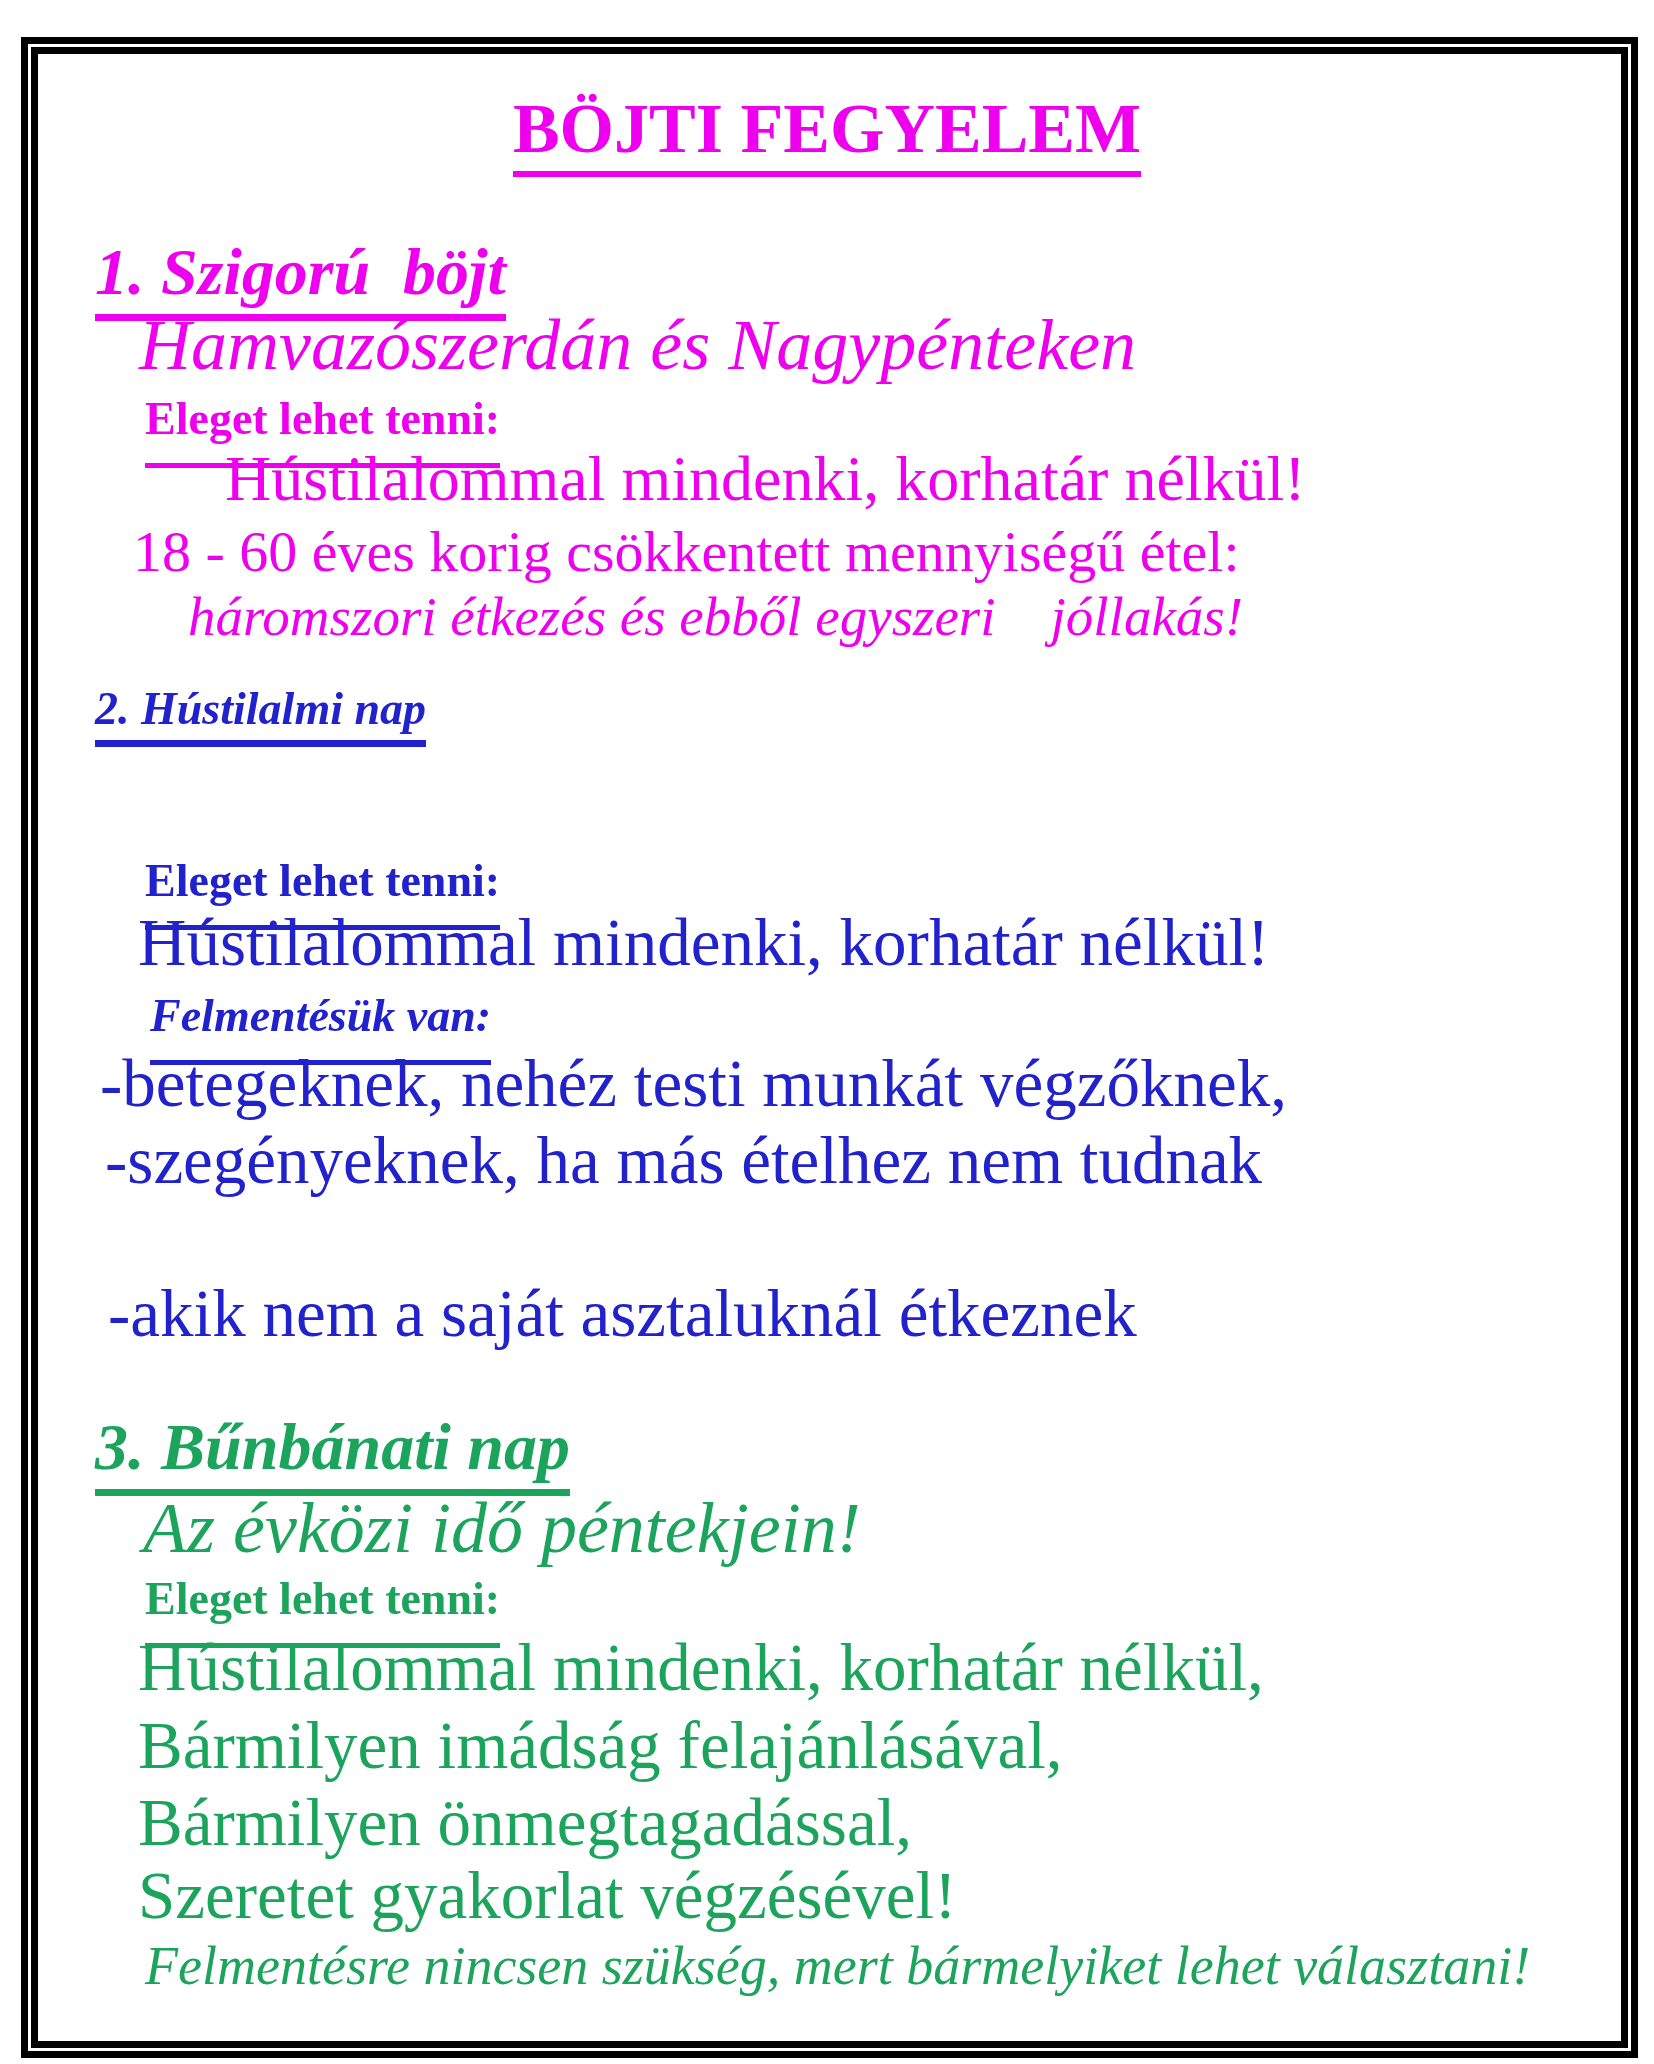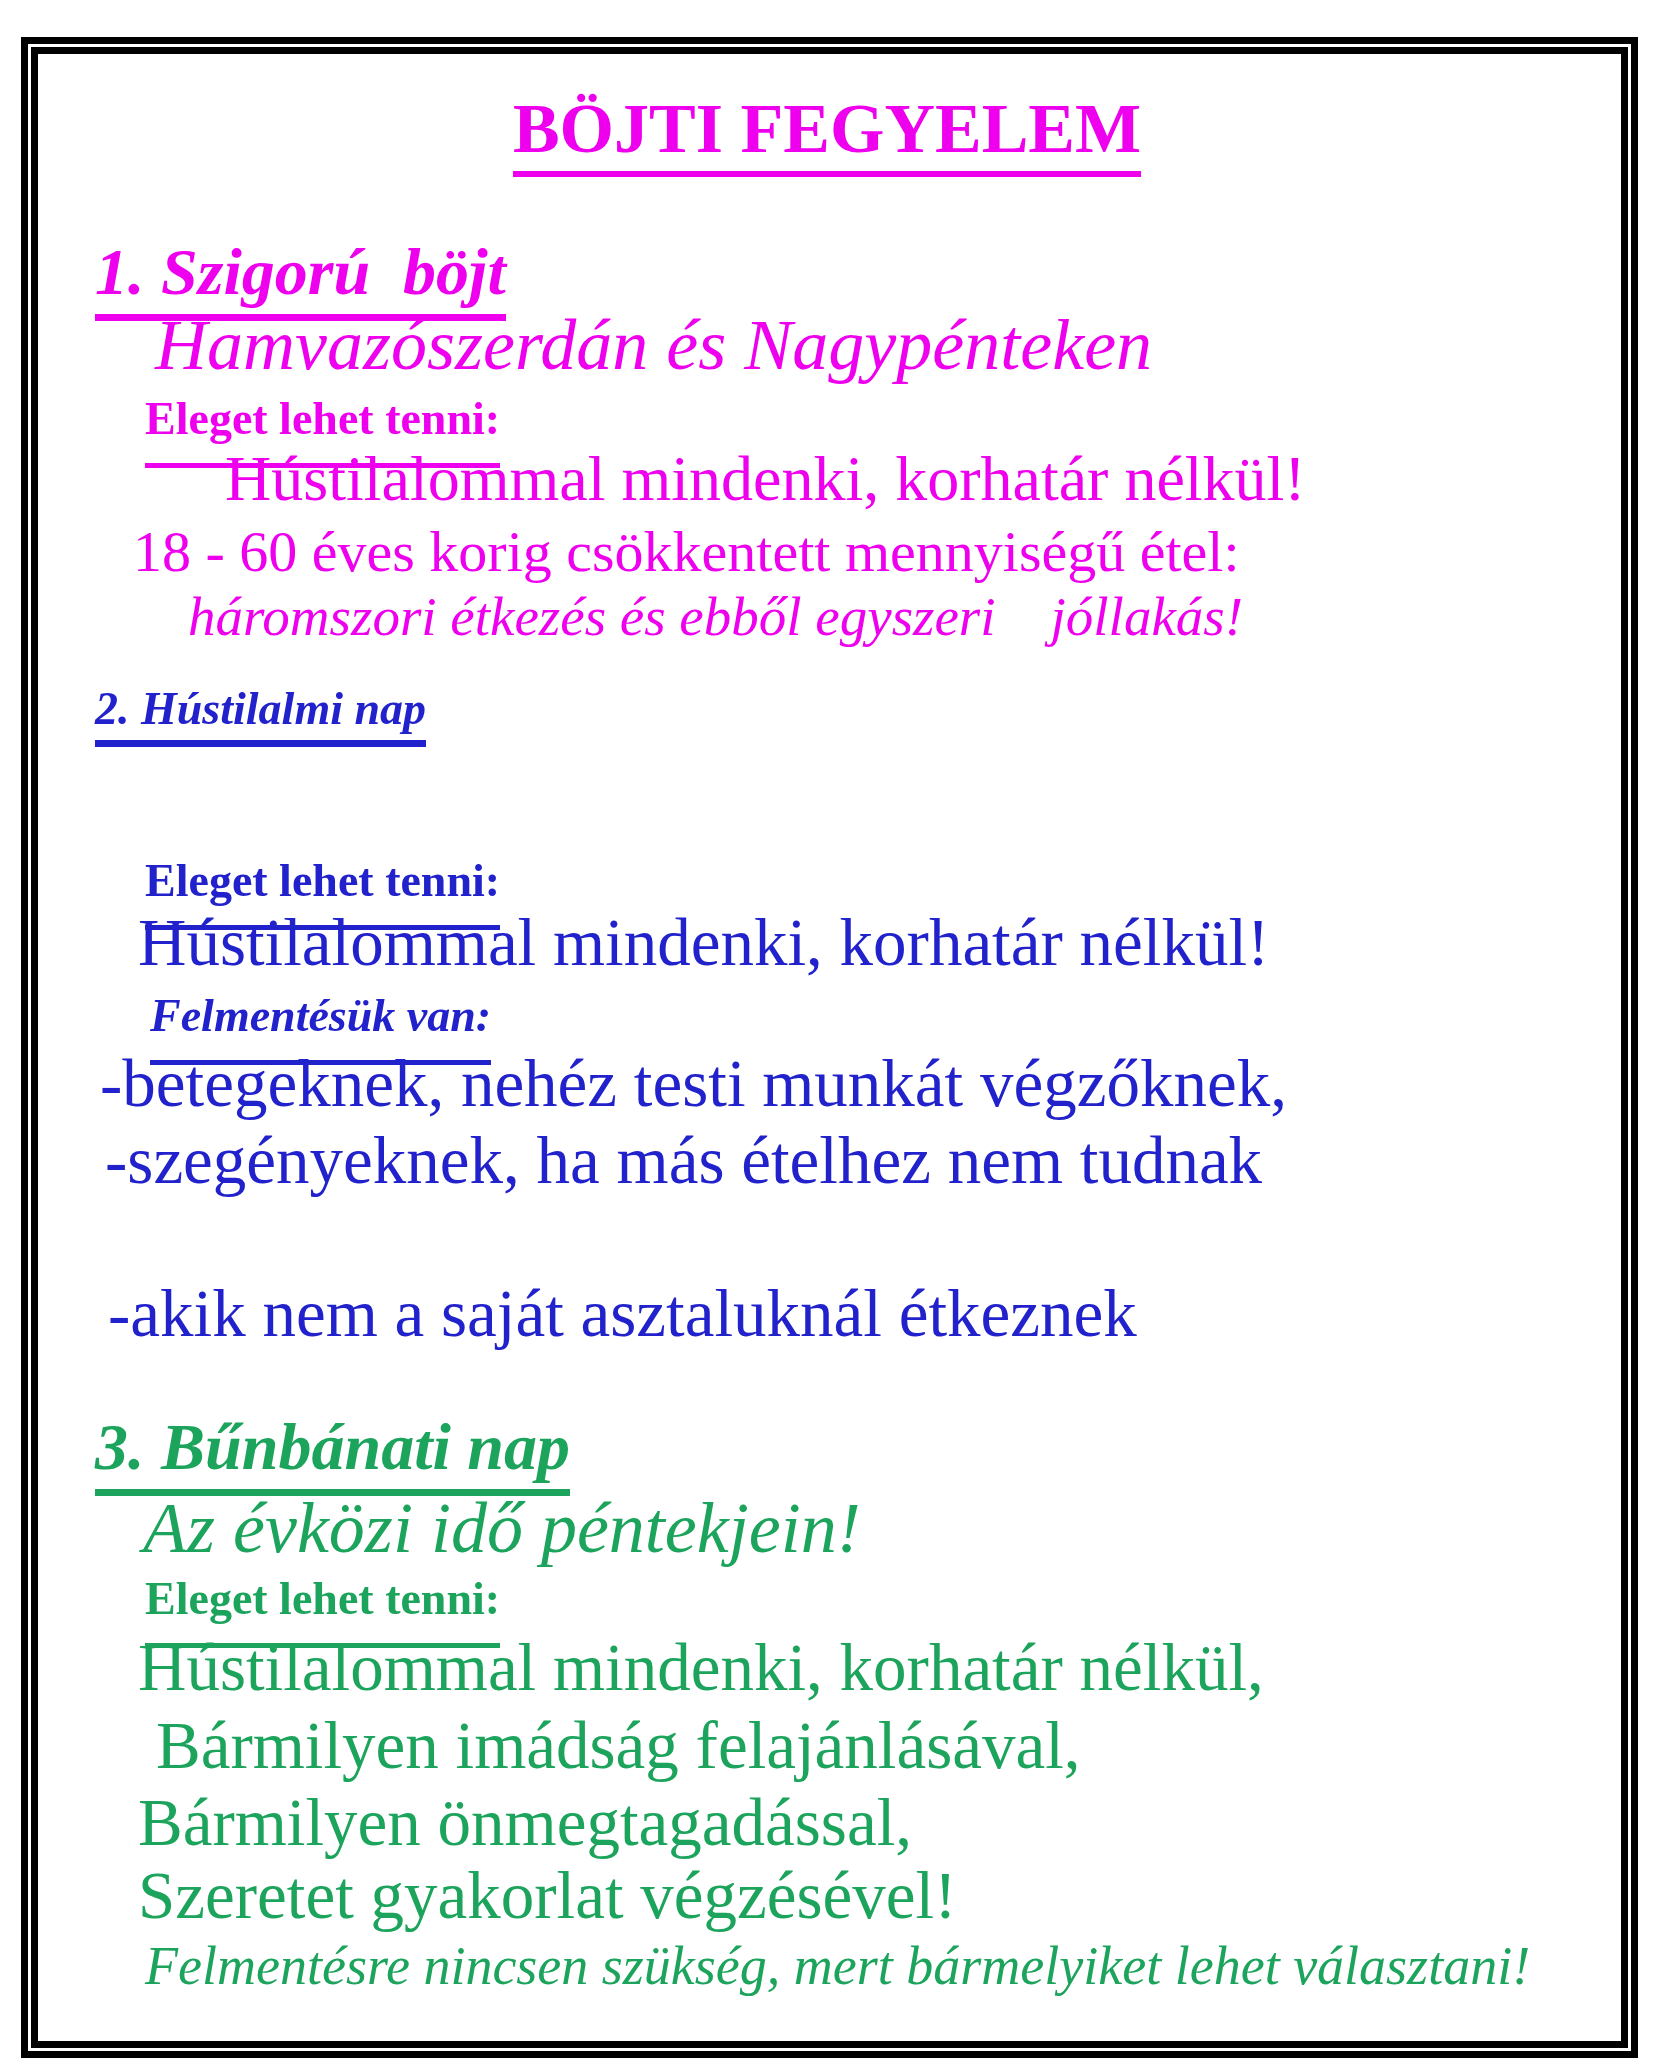--- a/index.html
+++ b/index.html
@@ -32,41 +32,41 @@
   .bold { font-weight:bold; }
   .ital { font-style:italic; }
   .u  { display:inline-block; }
   .u-title { border-bottom:6px solid currentColor; padding-bottom:3px; }
   .u-head  { border-bottom:7px solid currentColor; padding-bottom:5px; }
   .u-label { border-bottom:5px solid currentColor; padding-bottom:18px; }
 
   .title    { left:0; right:0; top:90px;  text-align:center; font-size:70px; }
 
   .s1-head  { left:95px;  top:235px;  font-size:66px; }
-  .s1-sub   { left:155px; top:305px;  font-size:72px; }
+  .s1-sub   { left:139px; top:305px;  font-size:72px; }
   .s1-lab   { left:145px; top:393px;  font-size:46px; }
   .s1-b1    { left:225px; top:443px;  font-size:64px; }
   .s1-b2    { left:133px; top:520px;  font-size:58px; }
   .s1-b3    { left:188px; top:586px;  font-size:55px; }
 
   .s2-head  { left:95px;  top:683px;  font-size:46px; }
   .s2-sub   { left:143px; top:760px;  font-size:72px; }
   .s2-lab   { left:145px; top:855px;  font-size:46px; }
   .s2-b1    { left:138px; top:905px;  font-size:67px; }
   .s2-lab2  { left:150px; top:990px;  font-size:46px; }
   .s2-e1    { left:100px; top:1046px; font-size:67px; }
   .s2-e2    { left:105px; top:1123px; font-size:67px; }
   .s2-e3    { left:158px; top:1200px; font-size:67px; }
   .s2-e4    { left:108px; top:1276px; font-size:67px; }
 
   .s3-head  { left:95px;  top:1410px; font-size:66px; }
   .s3-sub   { left:143px; top:1488px; font-size:72px; }
   .s3-lab   { left:145px; top:1573px; font-size:46px; }
   .s3-g1    { left:138px; top:1630px; font-size:67px; }
-  .s3-g2    { left:156px; top:1708px; font-size:67px; }
+  .s3-g2    { left:138px; top:1708px; font-size:67px; }
   .s3-g3    { left:138px; top:1785px; font-size:67px; }
   .s3-g4    { left:138px; top:1858px; font-size:67px; }
   .s3-note  { left:145px; top:1936px; font-size:54px; }
 </style>
 </head>
 <body>
 
 <div class="page">
   <div class="frame-outer">
     <div class="frame-inner"></div>

